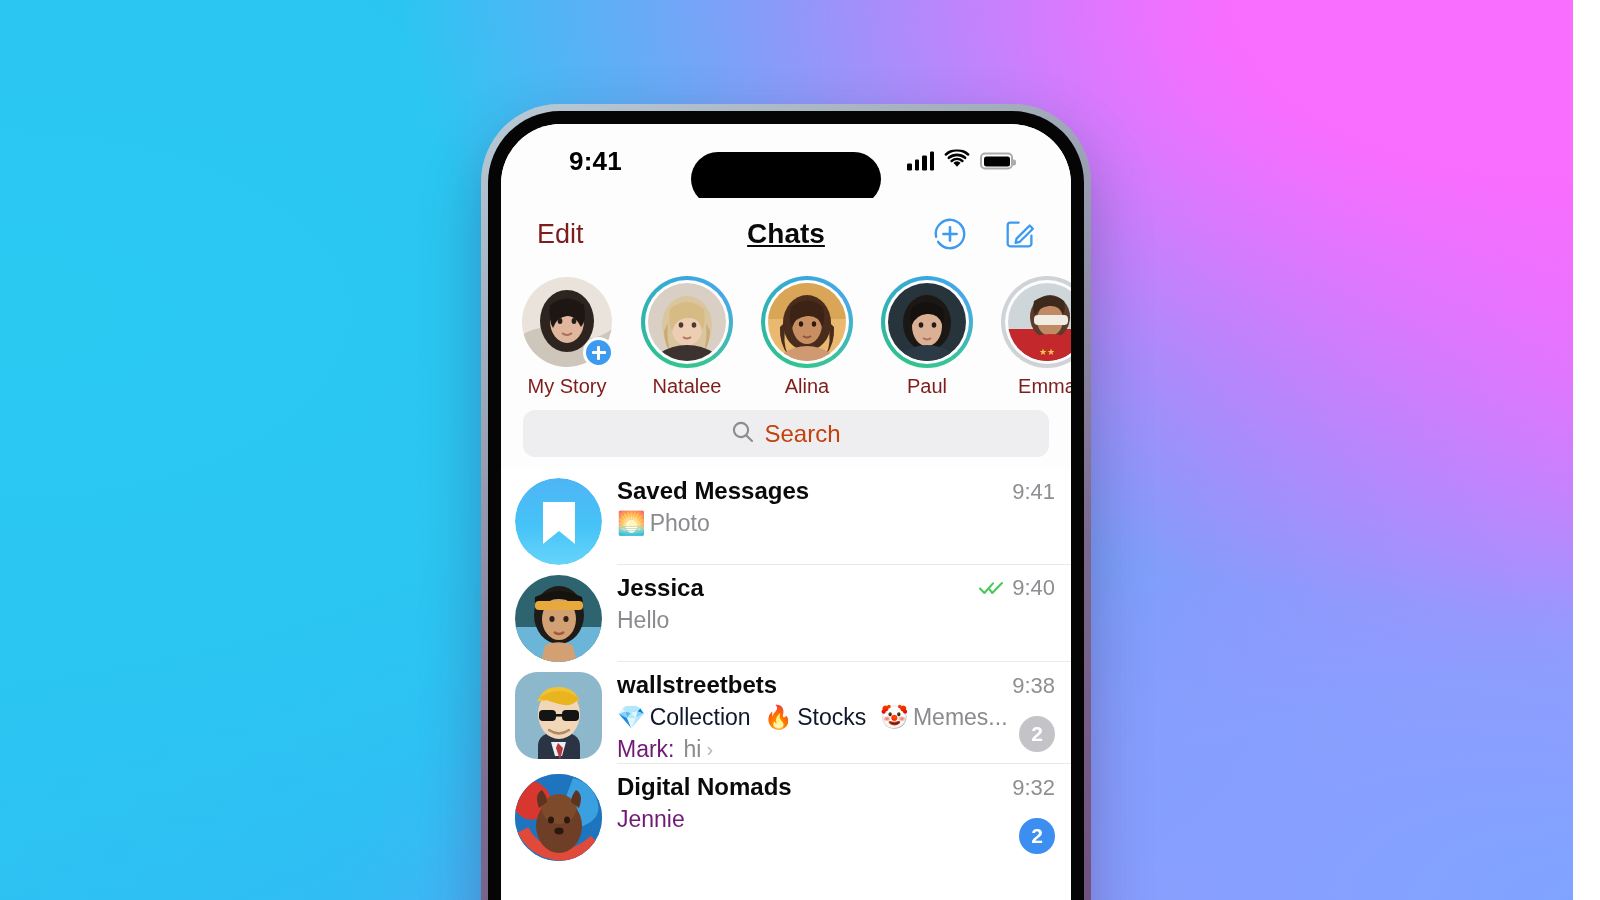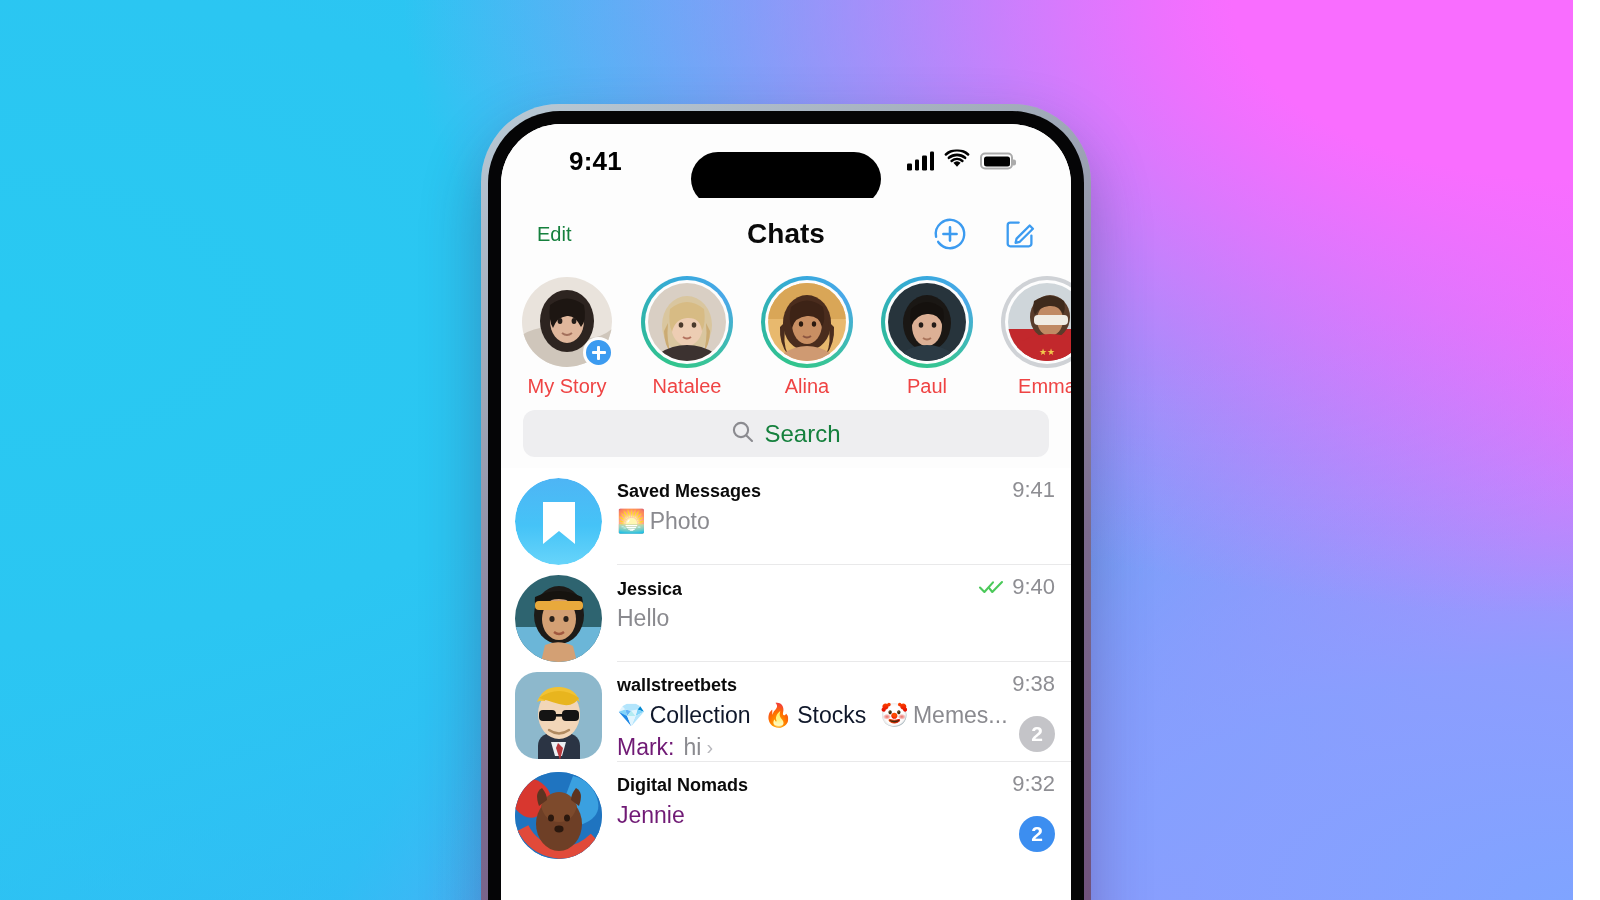--- a/index.html
+++ b/index.html
@@ -90,25 +90,25 @@
 
   
   #nav-bar{
     position:relative;
     height:72px;
     background:#fdfdfd;
     display:flex; align-items:center;
   }
   #nav-edit{
     position:absolute; left:36px;
-    font-size:20px; color:#15803d;
+    font-size:27px; color:#7f1d1d;
   }
   #nav-title{
     width:100%; text-align:center;
-    font-size:28px; font-weight:bold; color:#0a0a0a;
+    font-size:28px; font-weight:bold; color:#0a0a0a;text-decoration:underline;
   }
   #nav-actions{
     position:absolute; right:34px;
     display:flex; align-items:center; gap:36px;
   }
   .nav-icon{ width:34px; height:34px; display:block; }
 
   
   #stories{
     background:#fdfdfd;
@@ -140,21 +140,21 @@
   .ring.none > .inner{ width:92px; height:92px; background:transparent; }
   .avatar-photo{
     width:78px; height:78px;
     border-radius:50%;
     overflow:hidden;
     position:relative;
   }
   .ring.none .avatar-photo{ width:90px; height:90px; }
   .story-name{
     margin-top:7px;
-    font-size:20px; color:#ef4444;
+    font-size:20px; color:#7f1d1d;
     white-space:nowrap;
   }
   #add-story-badge{
     position:absolute; right:-1px; bottom:0px;
     width:31px; height:31px; border-radius:50%;
     background:#3c9bf0;
     border:3.5px solid #fdfdfd;
     display:flex; align-items:center; justify-content:center;
   }
   #add-story-badge::before,
@@ -164,21 +164,21 @@
   #add-story-badge::before{ width:14px; height:3px; }
   #add-story-badge::after{ width:3px; height:14px; }
 
   
   #search-wrap{ background:#fdfdfd; padding:4px 22px 11px 22px; }
   #search-field{
     height:47px; border-radius:12px;
     background:#eeeef0;
     display:flex; align-items:center; justify-content:center; gap:10px;
   }
-  #search-placeholder{ font-size:24px; color:#15803d; }
+  #search-placeholder{ font-size:24px; color:#c2410c; }
 
   
   #chat-list{ background:#fff; }
   .chat-row{
     position:relative;
     display:flex;
     padding-left:14px;
     background:#fff;
   }
   .chat-avatar{
@@ -194,21 +194,21 @@
     flex:1 1 auto;
     margin-left:15px;
     padding:9px 16px 0 0;
     border-bottom:1.5px solid #e9e9ea;
     min-width:0;
     position:relative;
   }
   .chat-row:last-child .chat-body{ border-bottom:none; }
   .chat-top{ display:flex; align-items:baseline; }
   .chat-title{
-    font-size:18px; font-weight:bold; color:#0a0a0a;
+    font-size:24px; font-weight:bold; color:#0a0a0a;
     white-space:nowrap; overflow:hidden; text-overflow:ellipsis;
   }
   .chat-meta{ margin-left:auto; display:flex; align-items:center; gap:7px; padding-left:10px; }
   .chat-time{ font-size:22px; color:#8e8e93; white-space:nowrap; }
   .read-ticks{ display:block; width:27px; height:16px; }
   .chat-sub{
     margin-top:5px;
     font-size:23px; color:#8a8a8f;
     white-space:nowrap; overflow:hidden;
     display:flex; align-items:center; gap:0;

